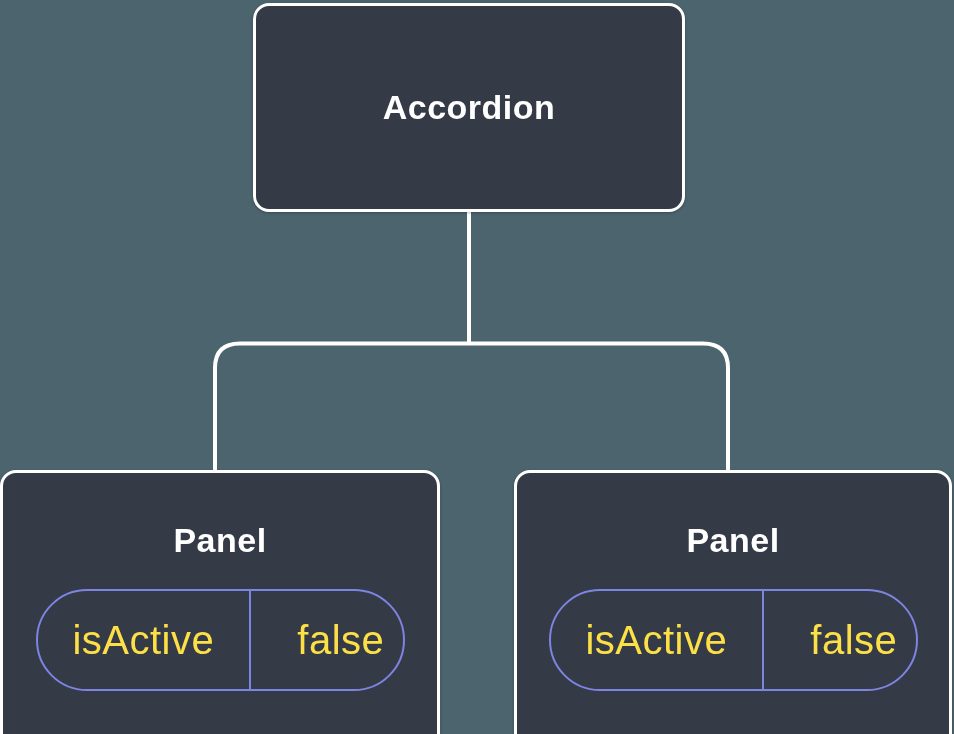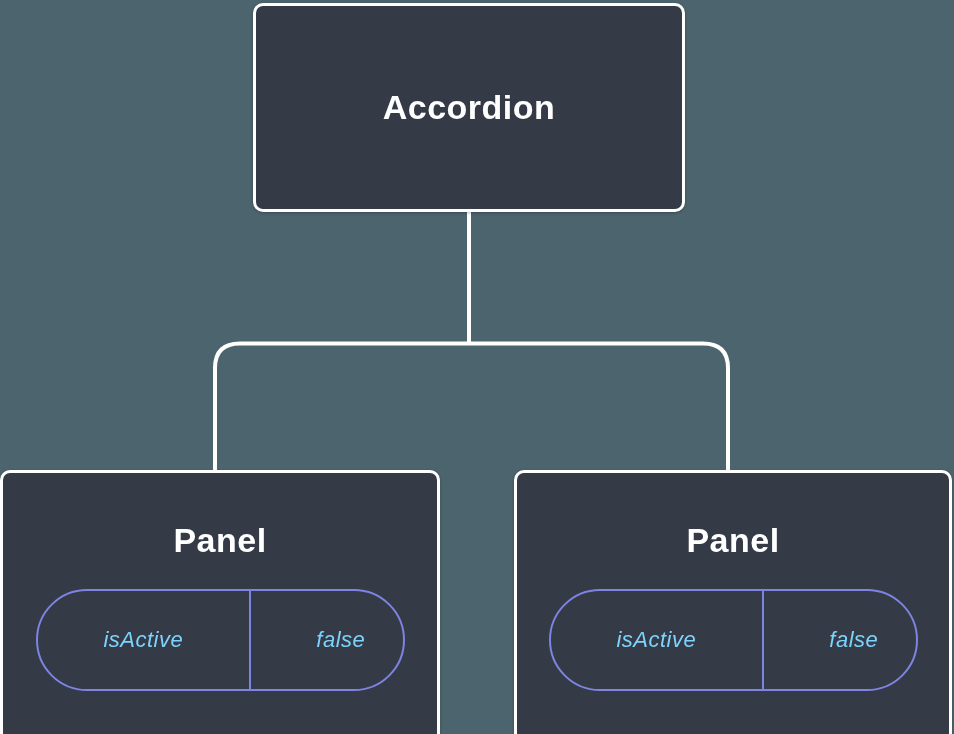--- a/index.html
+++ b/index.html
@@ -22,21 +22,21 @@
     top: 0;
     width: 954px;
     height: 734px;
     pointer-events: none;
   }
   .node {
     position: absolute;
     box-sizing: border-box;
     background: #343A46;
     border: 3px solid #FFFFFF;
-    border-radius: 10px;
+    border-radius: 16px;
     box-shadow: 0 1px 3px rgba(0,0,0,0.25);
     color: #FFFFFF;
   }
   .node-root {
     left: 253px;
     top: 3px;
     width: 432px;
     height: 209px;
     display: flex;
     align-items: center;
@@ -70,24 +70,23 @@
     border: 2px solid #7D84E2;
     border-radius: 51px;
     display: flex;
     align-items: stretch;
     overflow: hidden;
   }
   .state-cell {
     display: flex;
     align-items: center;
     justify-content: center;
-    font-size: 22px;
-    color: #7dd3fc;
+    font-size: 40px;
+    color: #fde047;
     letter-spacing: 0.5px;
-    font-style: italic;
   }
   .state-key-cell {
     flex: 0 0 58%;
     border-right: 2px solid #7D84E2;
   }
   .state-value-cell {
     flex: 1 1 auto;
     padding-left: 28px;
   }
 </style>

